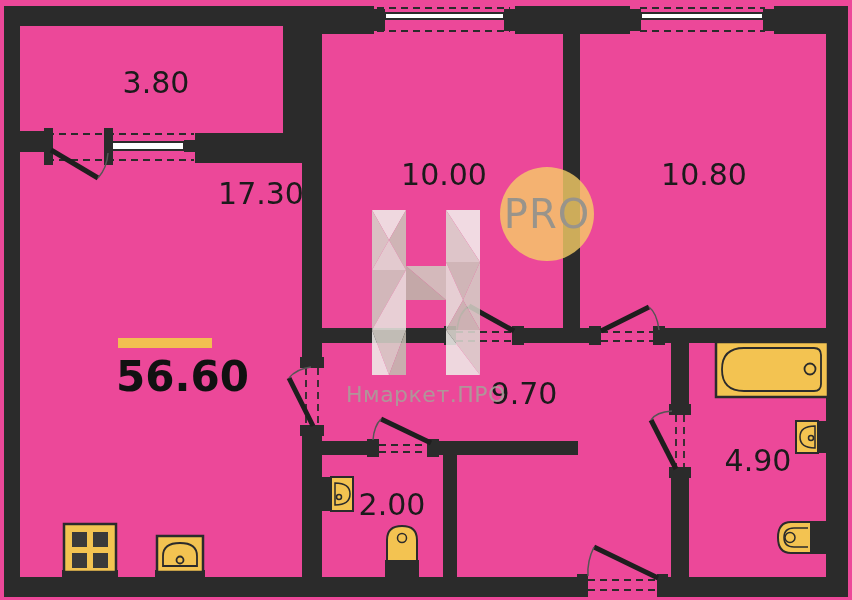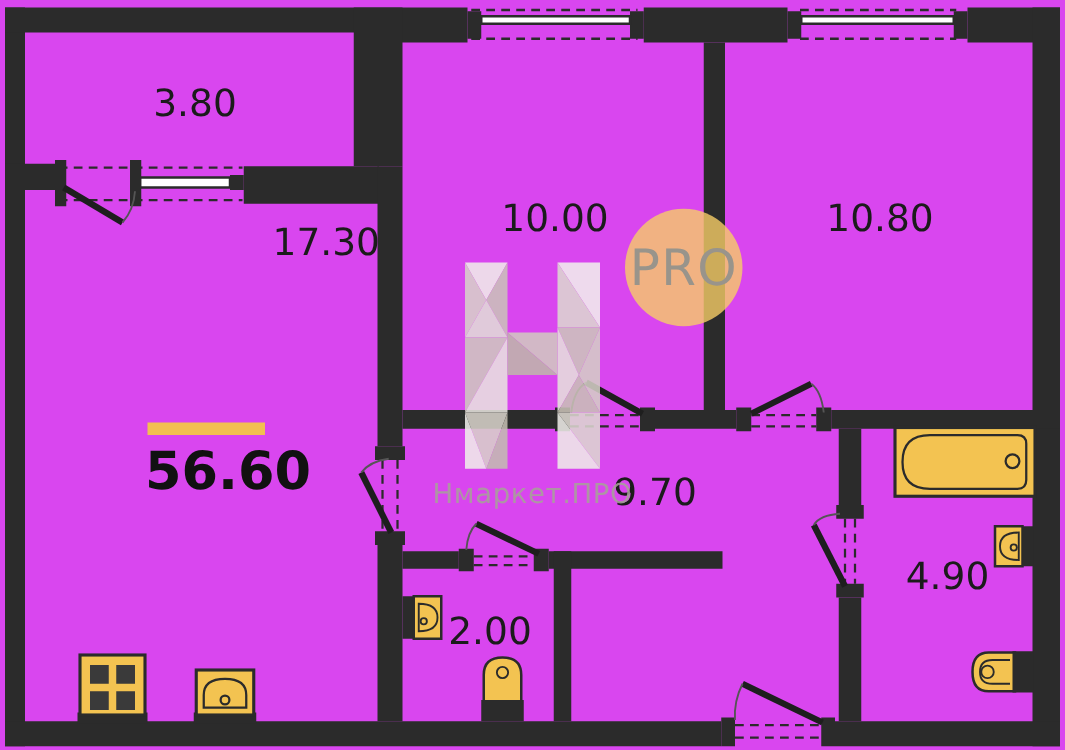--- a/index.html
+++ b/index.html
@@ -1,16 +1,16 @@
 <!DOCTYPE html>
 <html><head>
 <meta charset="utf-8">
 <style>
   html,body{margin:0;padding:0;background:#ffffff;}
-  .stage{position:relative;width:852px;height:600px;background:#d946ef;overflow:hidden;
+  .stage{position:relative;width:852px;height:600px;background:#ec4899;overflow:hidden;
          font-family:"DejaVu Sans","Liberation Sans",sans-serif;}
   svg text{font-family:"DejaVu Sans","Liberation Sans",sans-serif;}
   .room-label{font-size:30px;fill:#1b1b1b;}
   .total-label{font-size:42px;font-weight:bold;fill:#111;}
   .wm-text{font-size:22px;fill:#a8a19a;letter-spacing:.5px;}
   .pro-text{font-size:40px;fill:#99948b;letter-spacing:1px;font-weight:500;}
 </style>
 </head>
 <body>
 

